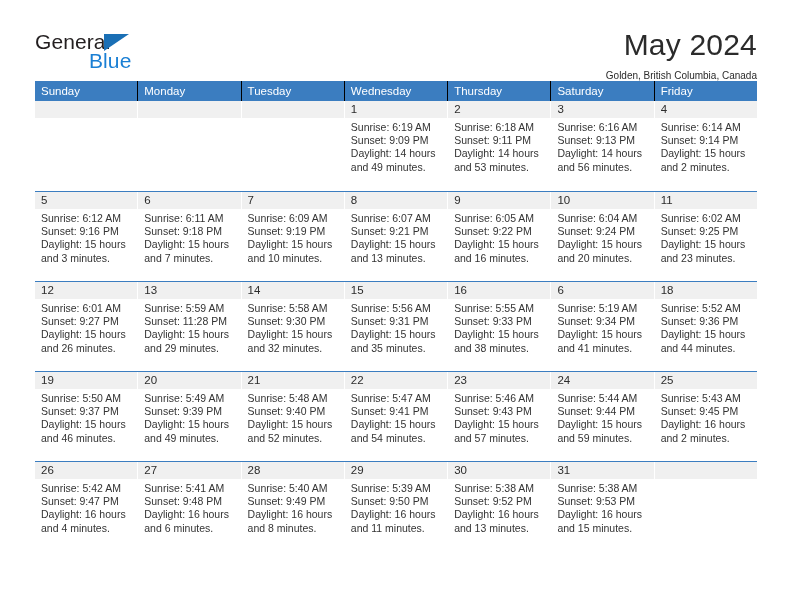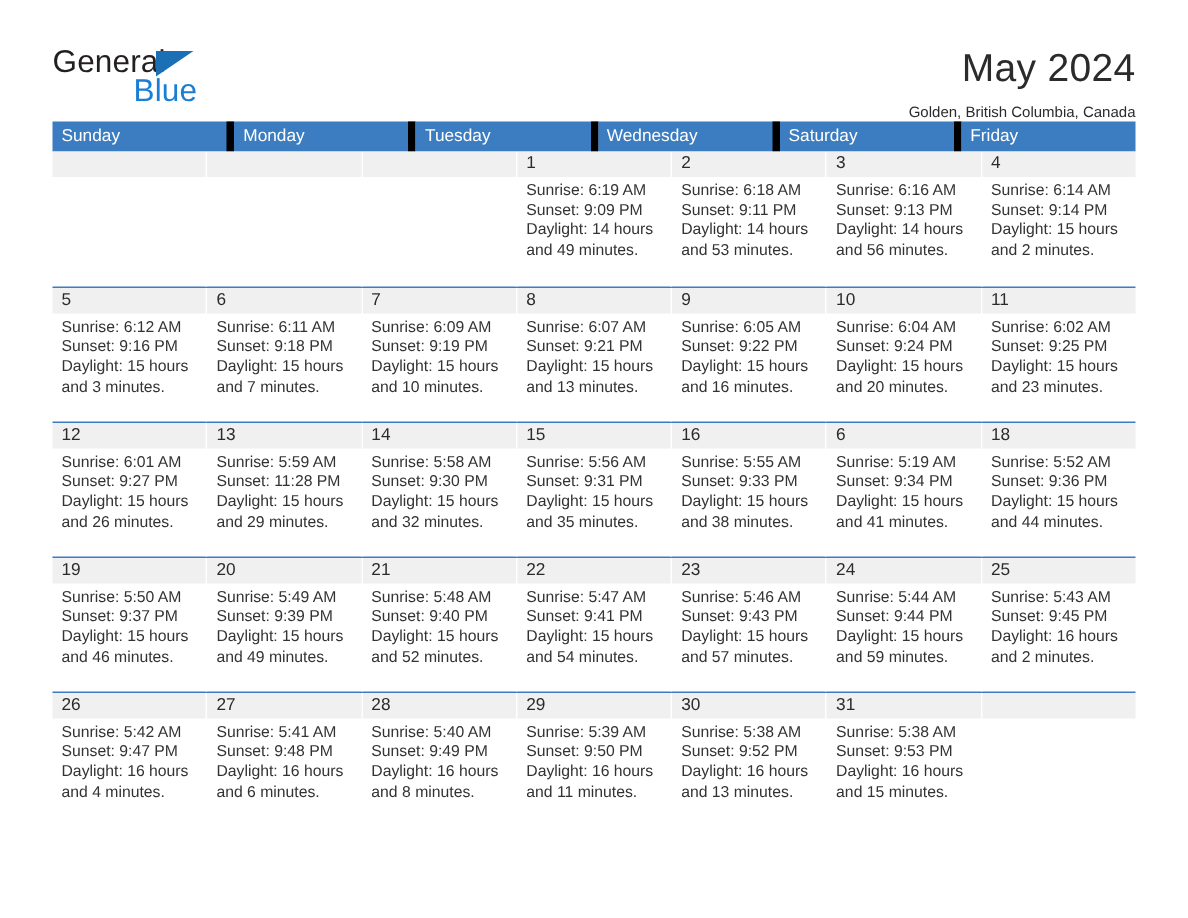--- a/index.html
+++ b/index.html
@@ -63,21 +63,21 @@
     letter-spacing: 0.1px;
     color: #1a7fd4;
     line-height: 24px;
   }
 
   .title-block {
     text-align: right;
     padding-top: 0px;
   }
   .cal-title {
-    font-size: 26px;
+    font-size: 30px;
     font-weight: 400;
     color: #2b2b2b;
     line-height: 30px;
     letter-spacing: 0.2px;
   }
   .cal-subtitle {
     font-size: 10px;
     font-weight: 400;
     color: #2b2b2b;
     line-height: 18px;
@@ -95,21 +95,21 @@
   }
   .dow {
     flex: 1 1 0;
     background: #3b7dc0;
     color: #ffffff;
     font-size: 11.5px;
     line-height: 20px;
     height: 20px;
     padding: 0 0 0 6px;
     box-sizing: border-box;
-    border-right: 5px solid #000000;
+    border-right: 1px solid #000000;
   }
   .dow:last-child { border-right: none; }
 
   .week {
     display: flex;
     border-top: 1px solid #3b7dc0;
     height: 90px;
     box-sizing: border-box;
   }
   .week:first-of-type { border-top: none; }
@@ -161,20 +161,21 @@
 
   </div>
 
   <div class="calendar">
 
     <div class="dow-row">
       <div class="dow">Sunday</div>
       <div class="dow">Monday</div>
       <div class="dow">Tuesday</div>
       <div class="dow">Wednesday</div>
+      <div class="dow">Thursday</div>
       <div class="dow">Saturday</div>
       <div class="dow">Friday</div>
     </div>
 
     <div id="weeks-container">
         <div class="week">
           <div class="cell empty">
             <div class="cell-daynum"></div>
             <div class="cell-body">
               <div></div>

